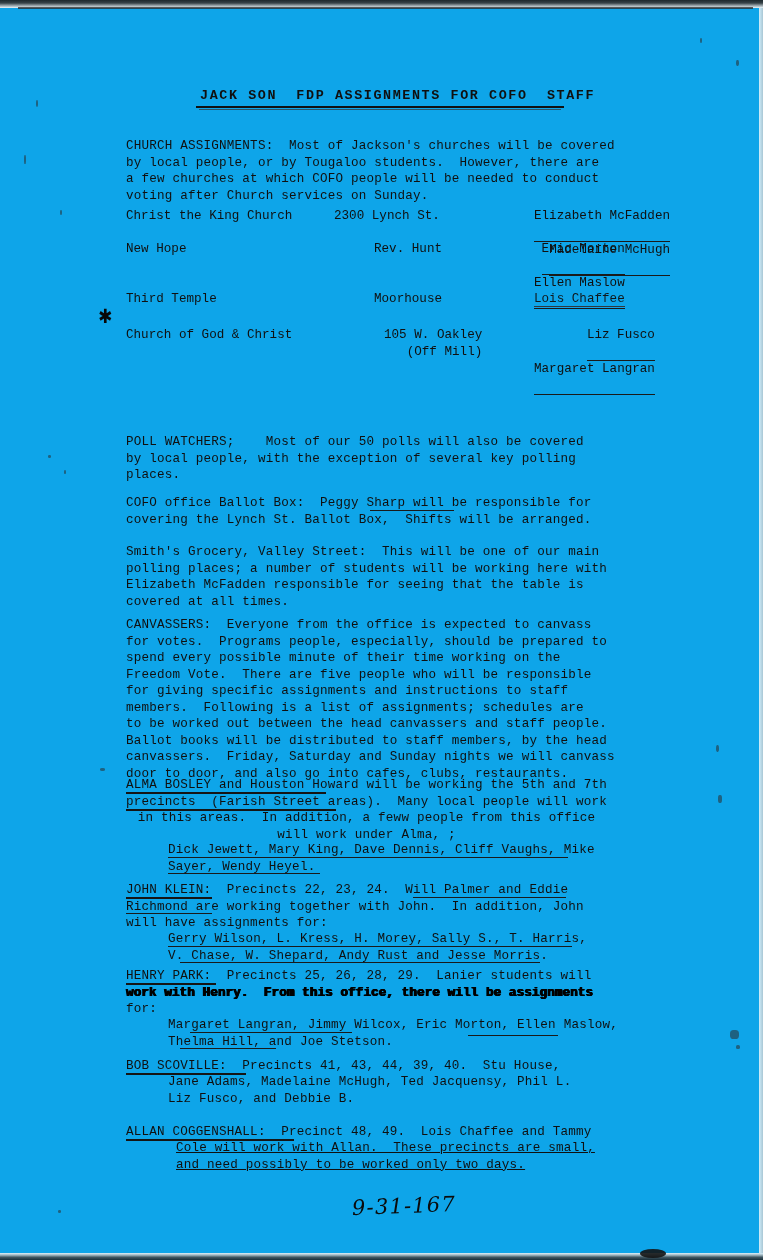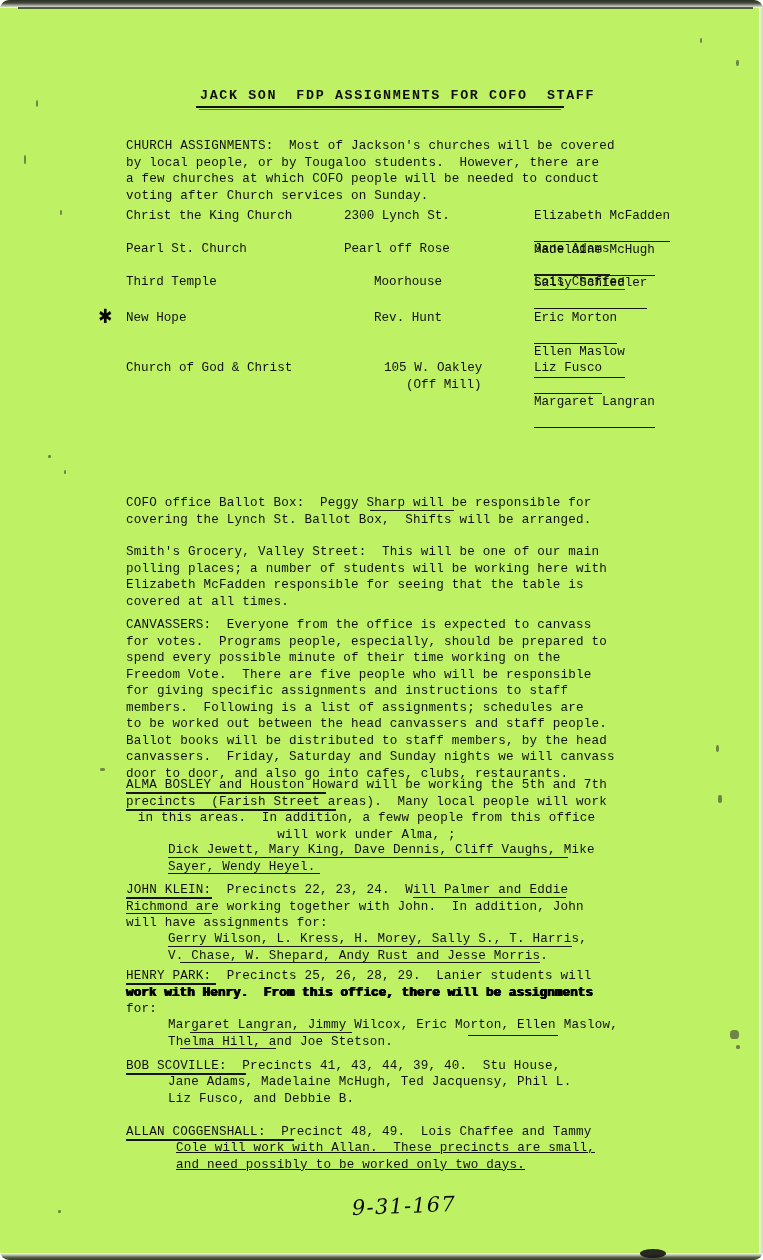--- a/index.html
+++ b/index.html
@@ -5,25 +5,24 @@
 <style>
   html, body {
     margin: 0;
     padding: 0;
     background: #ffffff;
   }
   #page {
     position: relative;
     width: 763px;
     height: 1260px;
-    background: #bef264;
+    background: #0ea5e9;
     overflow: hidden;
     font-family: "Liberation Mono", "DejaVu Sans Mono", monospace;
     color: #101010;
-    border-radius: 9px;
   }
 
   
   .edge-top {
     position: absolute; left: 0; top: 0; width: 763px; height: 8px;
     background: linear-gradient(to bottom, #1d1d1d 0%, #3a3a3a 38%, #8c8c8c 62%, #ffffff 100%);
     opacity: .92;
   }
   .edge-top2 {
     position: absolute; left: 18px; top: 7px; width: 735px; height: 2px;
@@ -81,33 +80,34 @@
     background: #333;
     opacity: .7;
   }
 
   
   #church-table {
     position: absolute;
     left: 126px;
     top: 208px;
     width: 620px;
+    text-align: right;
   }
   .church-row {
     position: relative;
     min-height: 16.5px;
   }
   .c-name, .c-addr, .c-people {
     position: absolute;
     white-space: pre;
     font-size: 12.6px;
     line-height: 16.5px;
   }
   .c-name  { left: 0; }
-  .c-addr  { left: 218px; }
+  .c-addr  { left: 208px; }
   .c-people{ left: 408px; }
   .c-addr.right-shift { left: 258px; }
   .c-addr.mid-shift   { left: 248px; }
 
   .ul {
     border-bottom: 1.4px solid #1a1a1a;
     padding-bottom: 18px;
     display: inline-block;
     line-height: 14px;
   }
@@ -172,47 +172,45 @@
   <div class="asterisk-mark">✱</div>
 
   <div id="church-table">
 
     <div class="church-row" style="height:33px;">
       <span class="c-name">Christ the King Church</span>
       <span class="c-addr">2300 Lynch St.</span>
       <span class="c-people"><span class="ul">Elizabeth McFadden</span><br><span class="ul">Madelaine McHugh</span></span>
     </div>
 
-    <div class="church-row" style="height:33px;">
-      <span class="c-name">Pearl St. Church</span>
-      <span class="c-addr">Pearl off Rose</span>
-      <span class="c-people"><span class="ul">Jane Adams</span><br><span class="ul">Sally Schiedler</span></span>
+
+    <div class="church-row" style="height:50px;">
+      <span class="c-name">New Hope</span>
+      <span class="c-addr mid-shift">Rev. Hunt</span>
+      <span class="c-people"><span class="ul">Eric Morton</span><br><span class="ul">Ellen Maslow</span></span>
     </div>
 
     <div class="church-row" style="height:36px;">
       <span class="c-name">Third Temple</span>
       <span class="c-addr mid-shift">Moorhouse</span>
       <span class="c-people"><span class="ul-soft">Lois Chaffee</span></span>
     </div>
 
-    <div class="church-row" style="height:50px;">
-      <span class="c-name">New Hope</span>
-      <span class="c-addr mid-shift">Rev. Hunt</span>
-      <span class="c-people"><span class="ul">Eric Morton</span><br><span class="ul">Ellen Maslow</span></span>
-    </div>
-
 
     <div class="church-row" style="height:40px;">
       <span class="c-name">Church of God &amp; Christ</span>
       <span class="c-addr right-shift"><span>105 W. Oakley</span><br><span style="margin-left:22px;">(Off Mill)</span></span>
       <span class="c-people"><span class="ul">Liz Fusco</span><br><span class="ul">Margaret Langran</span></span>
     </div>
 
   </div>
 
+  <div class="blk" style="left:126px; top:434px;"><span>POLL WATCHERS;    Most of our 50 polls will also be covered</span>
+<span>by local people, with the exception of several key polling</span>
+<span>places.</span></div>
 
   <div class="blk" style="left:126px; top:495px;"><span>COFO office Ballot Box:  Peggy Sharp will be responsible for</span>
 <span>covering the Lynch St. Ballot Box,  Shifts will be arranged.</span></div>
   <div style="position:absolute;left:370px;top:510px;width:84px;height:1.4px;background:#1a1a1a;"></div>
 
   <div class="blk" style="left:126px; top:617px;"><span>CANVASSERS:  Everyone from the office is expected to canvass</span>
 <span>for votes.  Programs people, especially, should be prepared to</span>
 <span>spend every possible minute of their time working on the</span>
 <span>Freedom Vote.  There are five people who will be responsible</span>
 <span>for giving specific assignments and instructions to staff</span>

